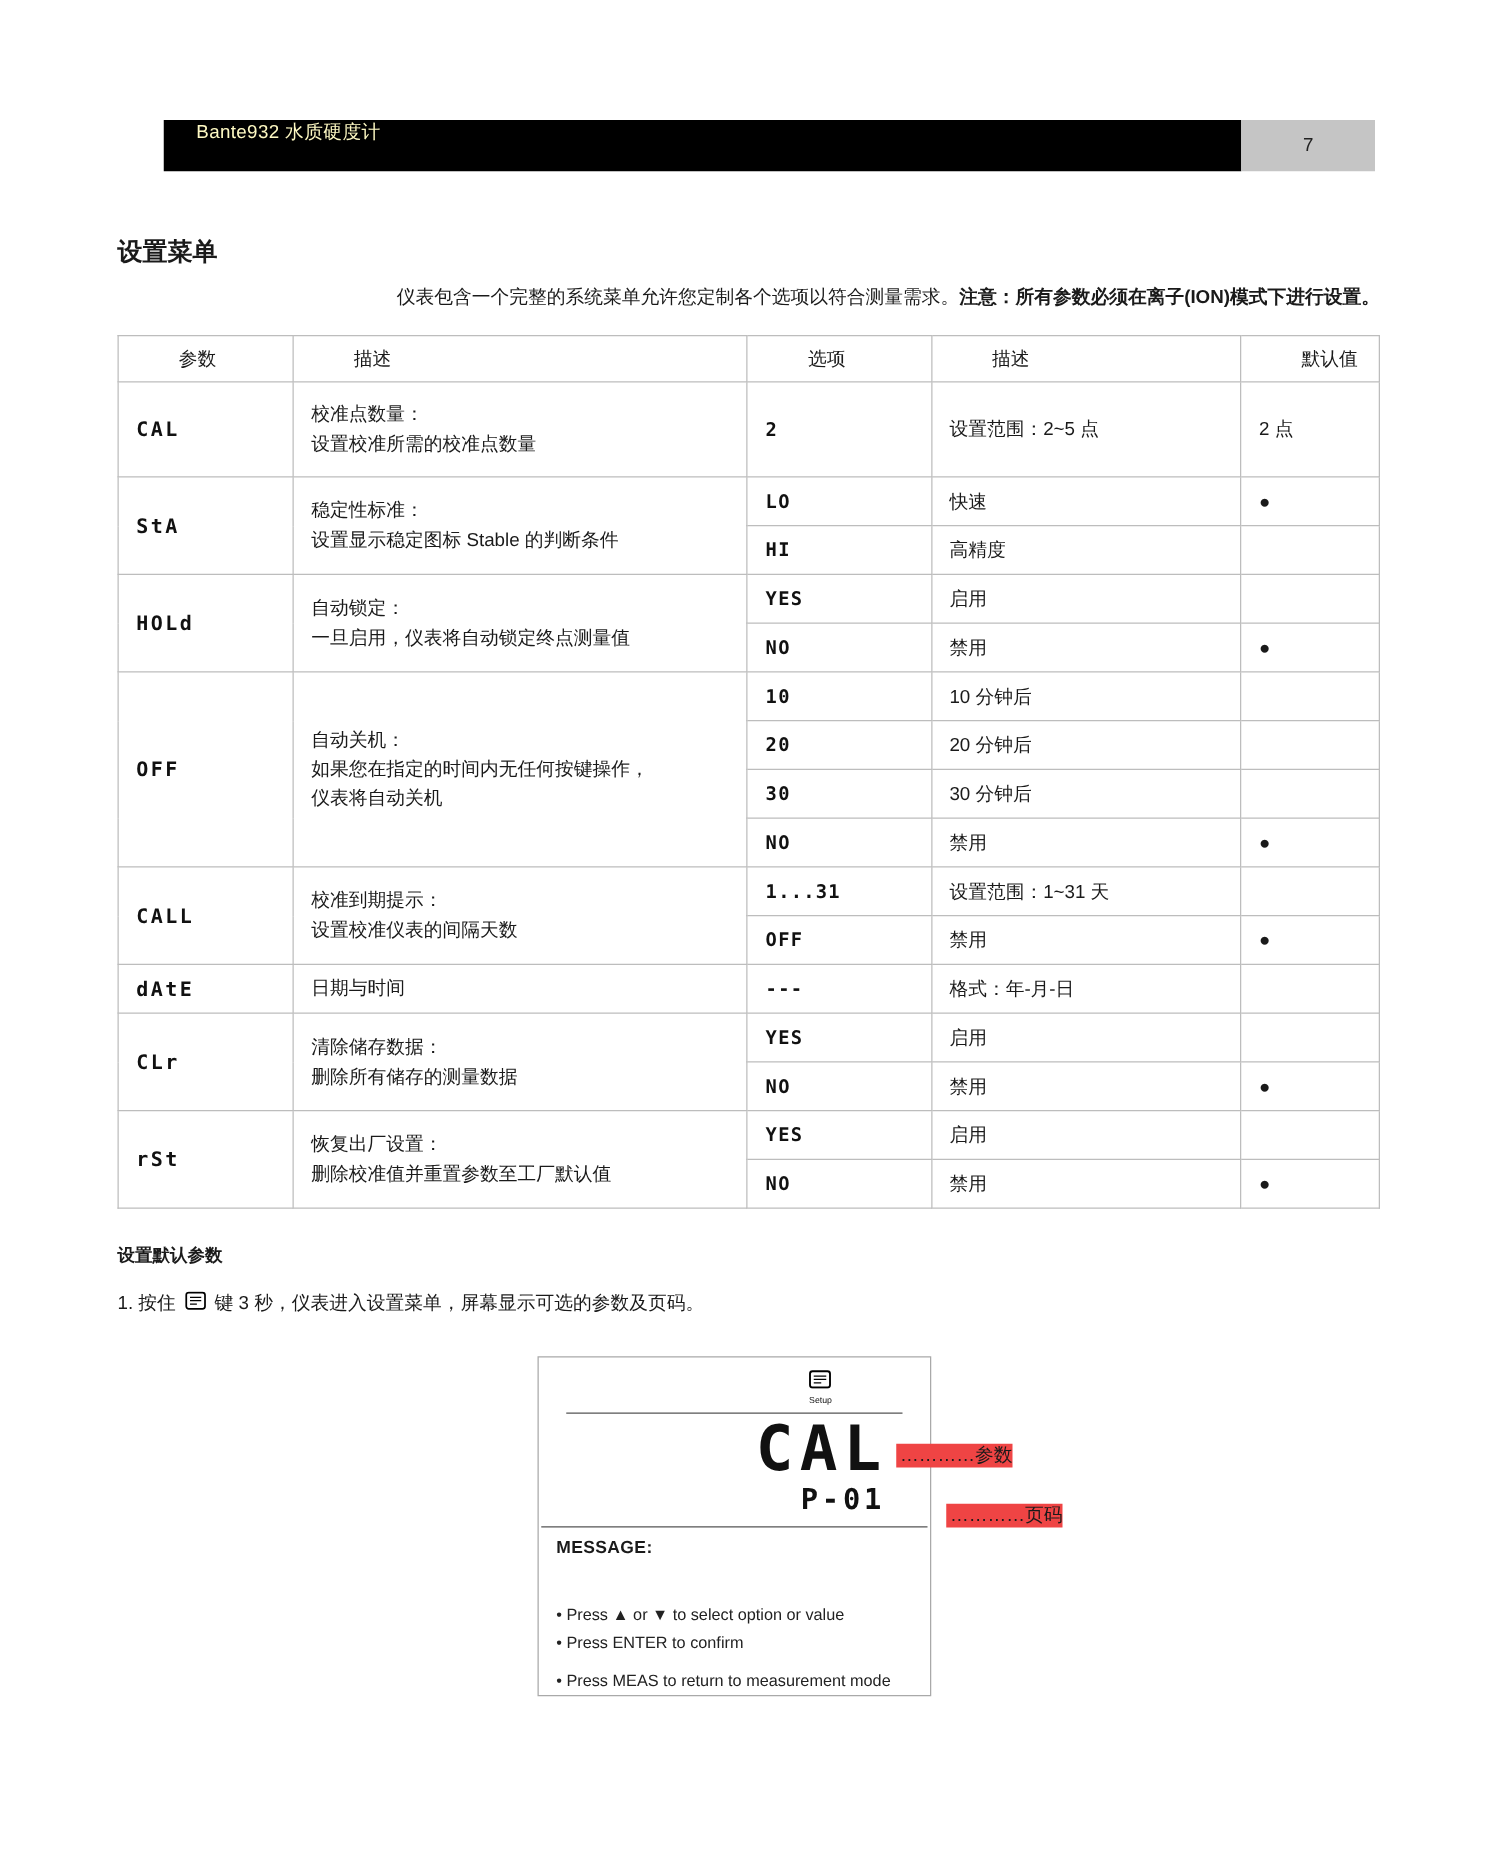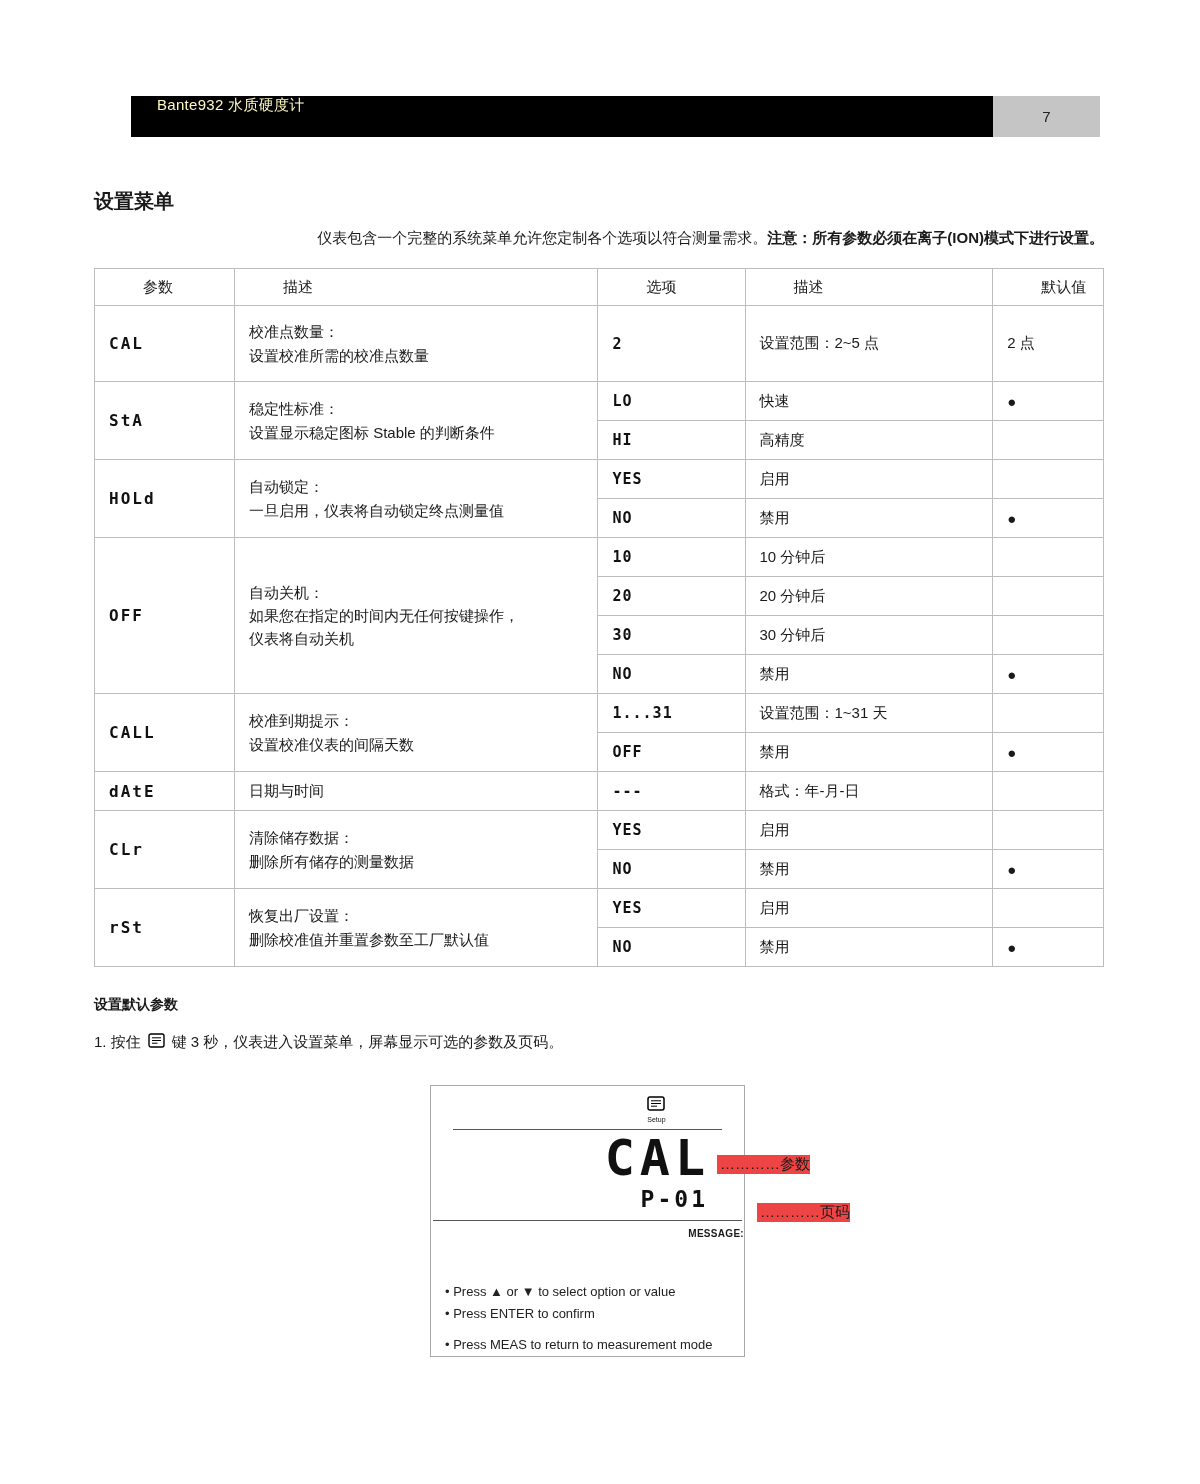--- a/index.html
+++ b/index.html
@@ -62,21 +62,21 @@
     background:#fff; overflow:visible;
   }
   .lcd-setup { margin:10px 0 0 65%; width:44px; text-align:center; }
   .setup-label { font-size:7px; color:#111; margin-top:1px; }
   .lcd-hr { border-top:1px solid #555; }
   .hr1 { margin:6px 22px 0 22px; }
   .hr2 { margin:8px 2px 0 2px; }
   .lcd-font { font-family:"DejaVu Sans Mono",monospace; font-weight:bold; color:#111; }
   .lcd-main { font-size:50px; line-height:1.04; text-align:right; padding-right:34px; letter-spacing:5px; margin-top:2px; }
   .lcd-page { font-size:23px; text-align:right; padding-right:36px; letter-spacing:3px; margin-top:2px; }
-  .lcd-message { font-size:10px; font-weight:bold; margin:7px 0 16px 14px; letter-spacing:0.3px;text-align:right; }
+  .lcd-message { font-size:14px; font-weight:bold; margin:7px 0 16px 14px; letter-spacing:0.3px; }
   .lcd-instructions { position:absolute; left:14px; bottom:0; font-size:13px; line-height:1.7; color:#222; }
   .lcd-instructions .gap { margin-top:9px; }
   .annot { position:absolute; left:287px; font-size:15px; color:#1a1a1a; background:#ef4444; padding-left:3px; white-space:nowrap; }
   .a1 { top:70px; }
   .a2 { top:118px;margin-left:40px; }
 </style>
 </head>
 <body>
 
 <div class="page">

